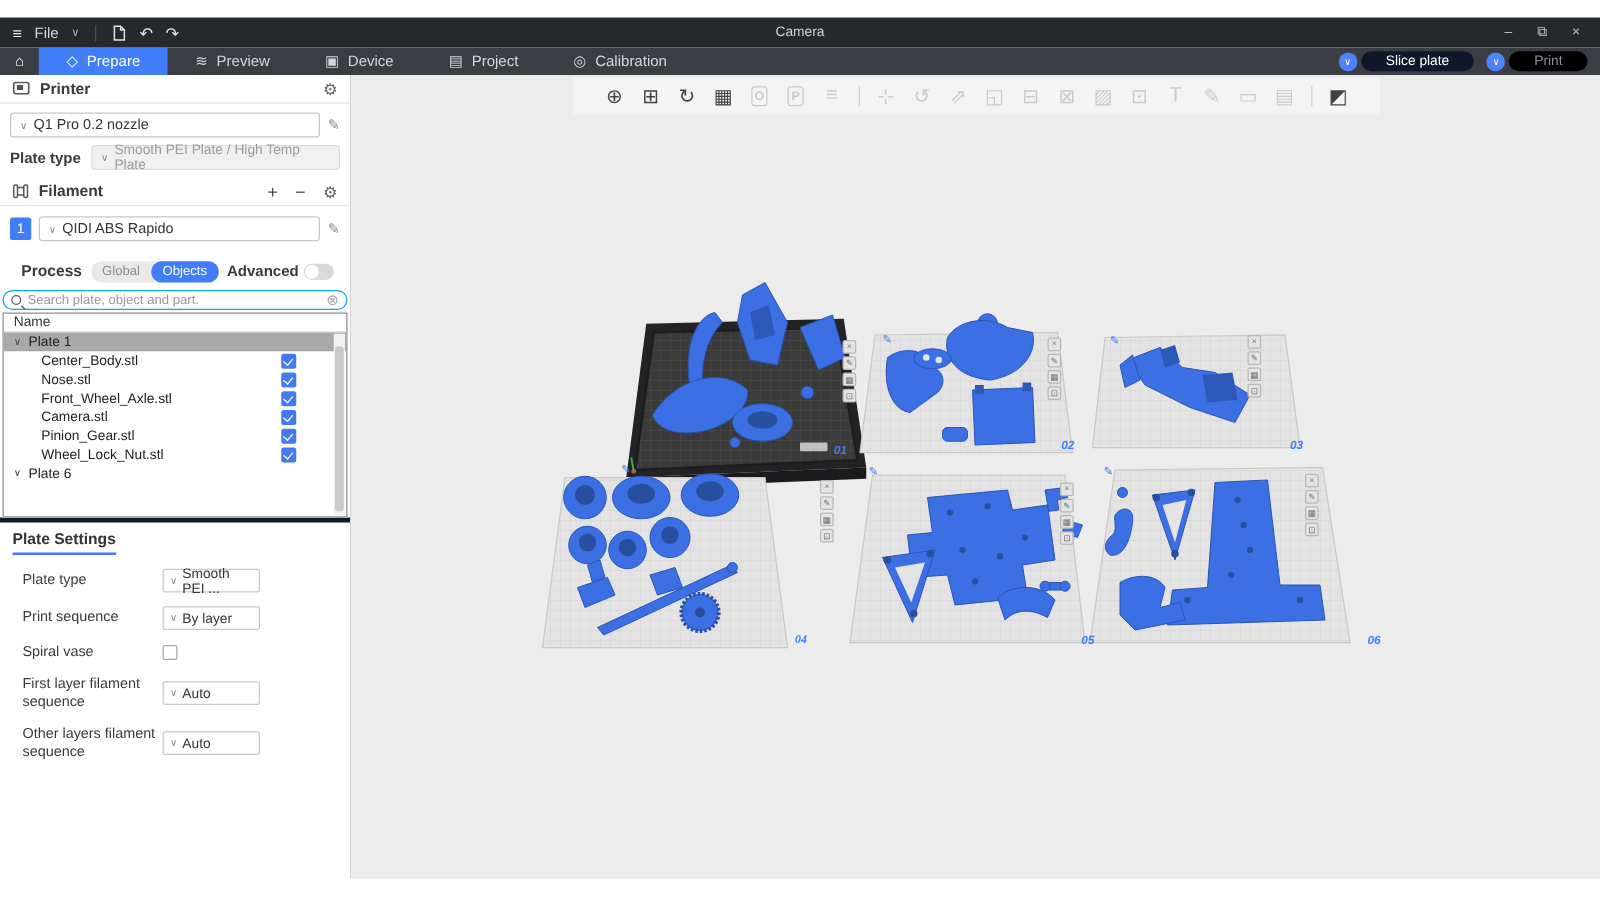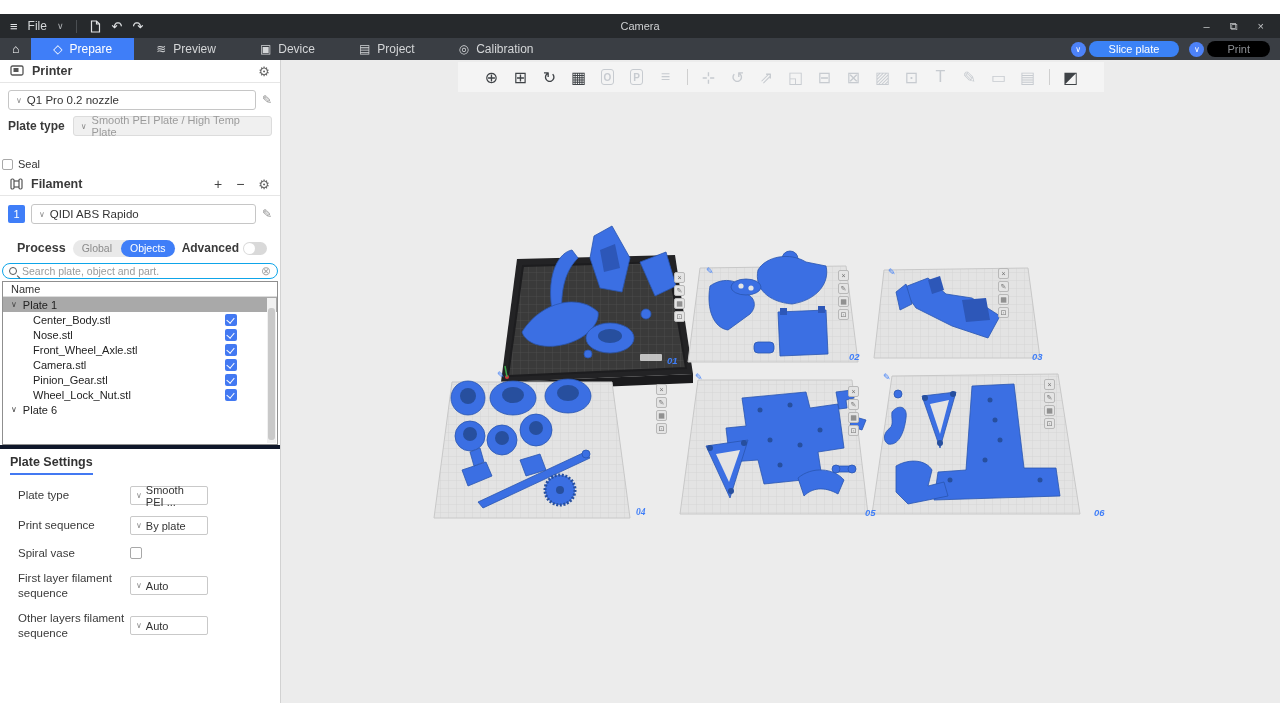--- a/index.html
+++ b/index.html
@@ -20,21 +20,21 @@
   .tabbar { position:absolute; left:0; top:38px; width:1280px; height:22px; background:#3a3e44; display:flex; align-items:stretch; }
   .tabs { display:flex; align-items:stretch; }
   .tab { display:flex; align-items:center; gap:7px; padding:0 22px; font-size:12px; color:#d4d6d8; }
   .tab.home { padding:0 12px; font-size:13px; color:#fff; }
   .tab.active { background:#3f7ef8; color:#fff; }
   .tab .ticon { font-size:12px; }
   .actions { margin-left:auto; display:flex; align-items:center; gap:10px; padding-right:10px; }
   .actgrp { display:flex; align-items:center; gap:3px; }
   .chevcirc { width:15px; height:15px; border-radius:50%; background:#4d82f8; color:#fff; font-size:8px; display:flex; align-items:center; justify-content:center; }
   .pillbtn { height:16px; border-radius:9px; padding:0 20px; font-size:11px; display:flex; align-items:center; justify-content:center; }
-  .pill-slice { background:#3b82f6; color:#fff; }
+  .pill-slice { background:#0f172a; color:#fff; }
   .pill-print { background:#000000; color:#8d9095; }
 
   
   .main { position:absolute; left:0; top:60px; width:1280px; height:643px; display:flex; }
   .sidebar { width:281px; height:100%; background:#fff; border-right:1px solid #d2d2d2; position:relative; font-size:12px; color:#333; }
   .viewport { position:relative; width:999px; height:100%; background:#ececec; overflow:hidden; }
 
   
   .sect-head { display:flex; align-items:center; gap:8px; height:23px; padding:0 10px; font-size:12.5px; font-weight:bold; color:#3a3a3a; border-bottom:1px solid #e6e6e6; }
   .sect-head .sicon { color:#555; font-size:13px; font-weight:normal; }
@@ -190,24 +190,20 @@
       </div>
 
       <div class="lblrow">
         <span class="flabel">Plate type</span>
         <div class="combo disabled" style="flex:1">
           <span class="chev">∨</span>
           <span style="font-size:11px">Smooth PEI Plate / High Temp Plate</span>
         </div>
       </div>
 
-      <div class="checkrow" style="margin-top:12px">
-        <span class="cbempty"></span>
-        <span>Seal</span>
-      </div>
 
       <div class="sect-head">
         <svg class="sicon" width="13" height="12" viewBox="0 0 13 12">
             <rect x="1" y="1" width="3" height="10" rx="1.2" fill="none" stroke="#555" stroke-width="1.2"></rect>
             <rect x="9" y="1" width="3" height="10" rx="1.2" fill="none" stroke="#555" stroke-width="1.2"></rect>
             <line x1="4" y1="3" x2="9" y2="3" stroke="#555" stroke-width="1.2"></line>
             <line x1="4" y1="9" x2="9" y2="9" stroke="#555" stroke-width="1.2"></line>
           </svg>
         <span>Filament</span>
         <span class="right">
@@ -303,21 +299,21 @@
           <span class="pslabel">Plate type</span>
           <div class="ps-sel">
             <span class="chev">∨</span>
             <span>Smooth PEI ...</span>
           </div>
         </div>
         <div class="ps-row">
           <span class="pslabel">Print sequence</span>
           <div class="ps-sel">
             <span class="chev">∨</span>
-            <span>By plate</span>
+            <span>By layer</span>
           </div>
         </div>
         <div class="ps-row">
           <span class="pslabel">Spiral vase</span>
           <span class="cbempty" style="width:12px;height:12px"></span>
         </div>
         <div class="ps-row">
           <span class="pslabel">First layer filament sequence</span>
           <div class="ps-sel">
             <span class="chev">∨</span>

